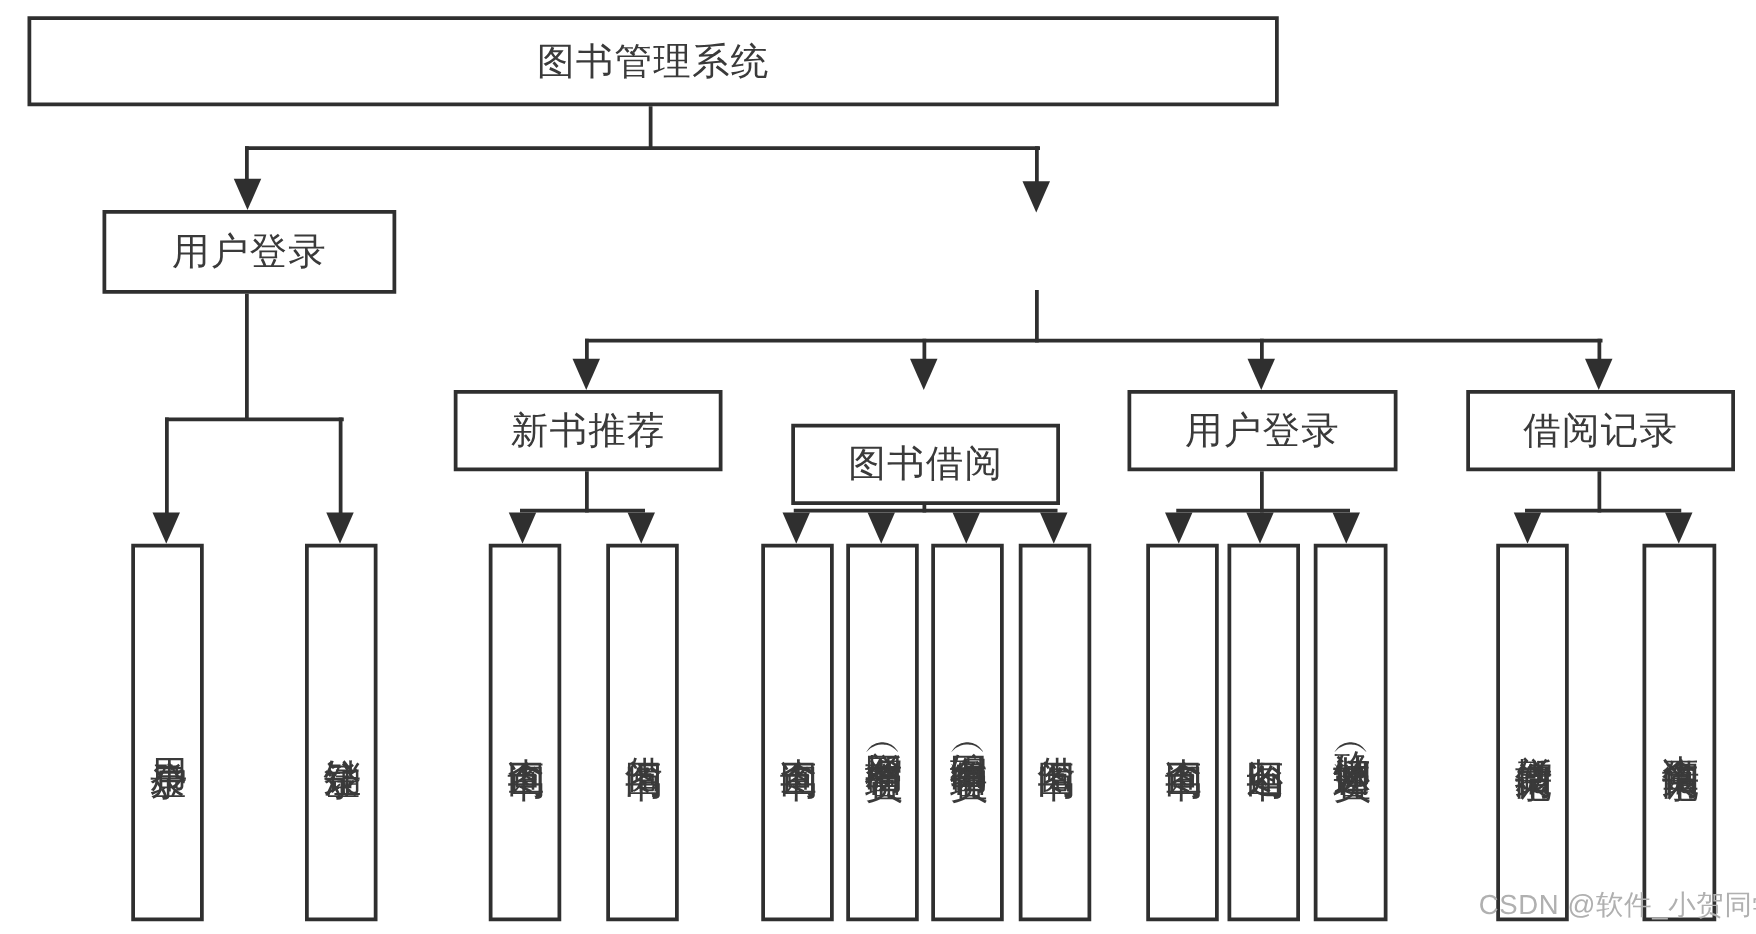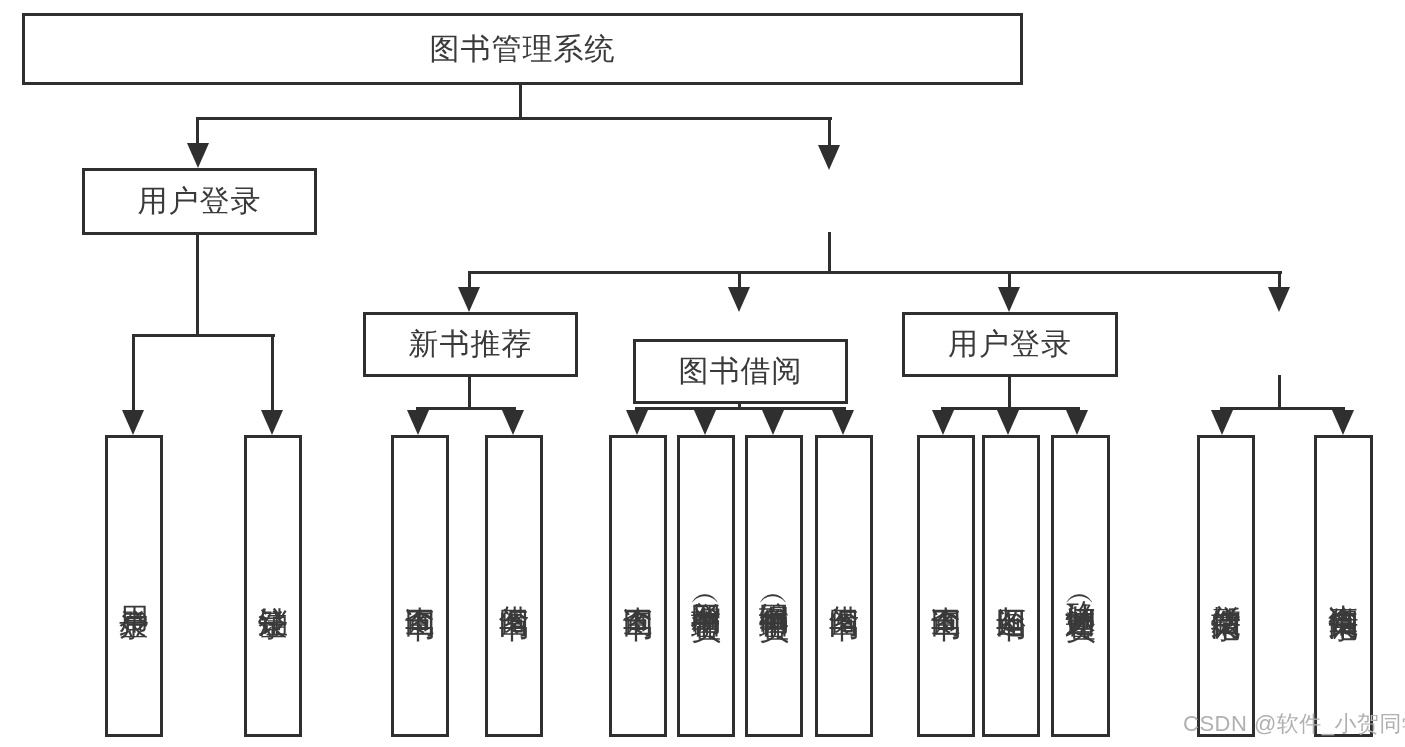--- a/index.html
+++ b/index.html
@@ -90,20 +90,23 @@
 
   <div class="box hbox" style="left:363px;top:312px;width:215px;height:65px;align-items:center;">
     <span>新书推荐</span>
   </div>
   <div class="box hbox" style="left:633px;top:312px;width:215px;height:65px;margin-top:27px;">
     <span>图书借阅</span>
   </div>
   <div class="box hbox" style="left:902px;top:312px;width:216px;height:65px;">
     <span>用户登录</span>
   </div>
+  <div class="box hbox" style="left:1173px;top:312px;width:215px;height:65px;">
+    <span>借阅记录</span>
+  </div>
 
   <div class="box vbox" style="left:105px;top:435px;width:58px;height:302px;">
     <span class="vtext">用户登录</span>
   </div>
   <div class="box vbox" style="left:244px;top:435px;width:58px;height:302px;">
     <span class="vtext">注销登录</span>
   </div>
 
   <div class="box vbox" style="left:391px;top:435px;width:58px;height:302px;">
     <span class="vtext">查询图书</span>

